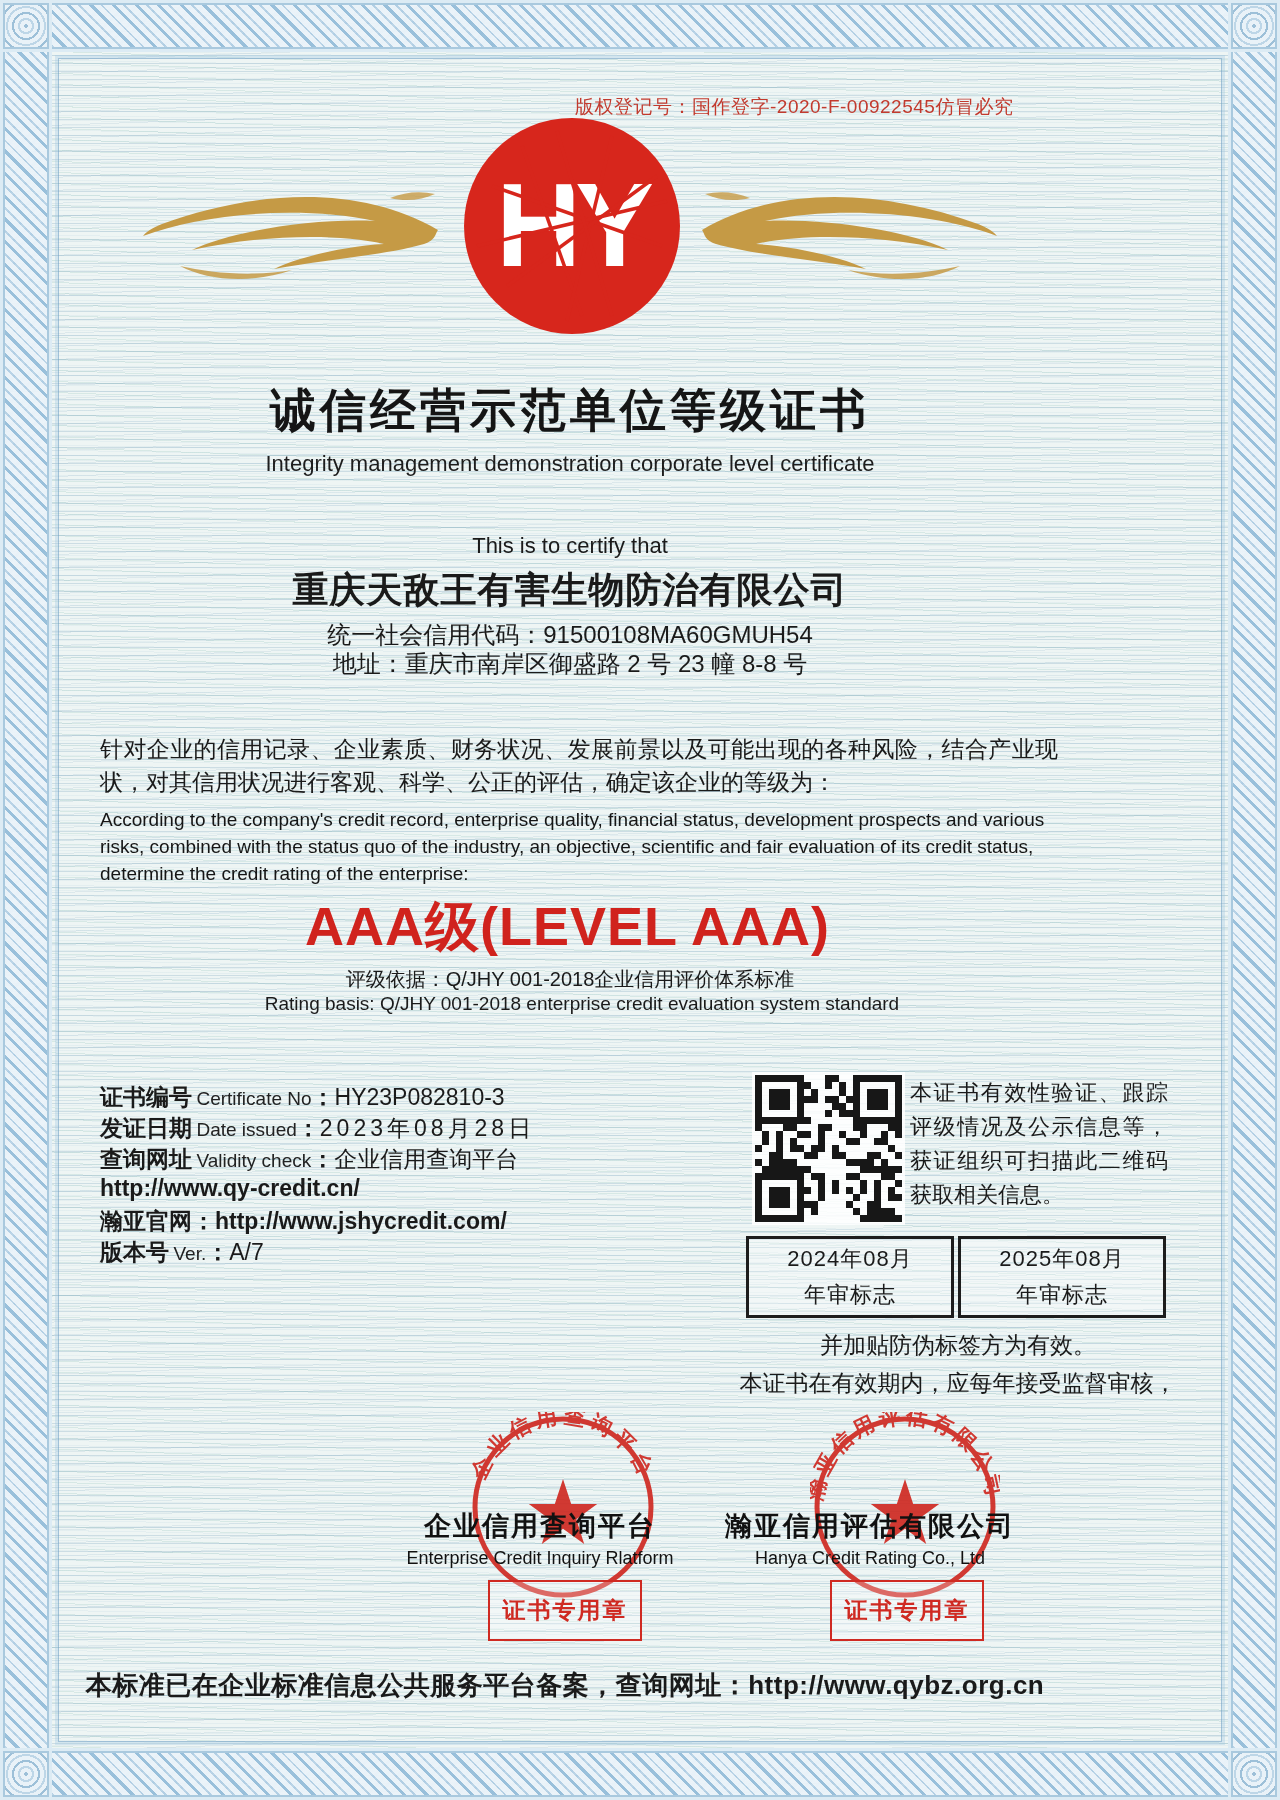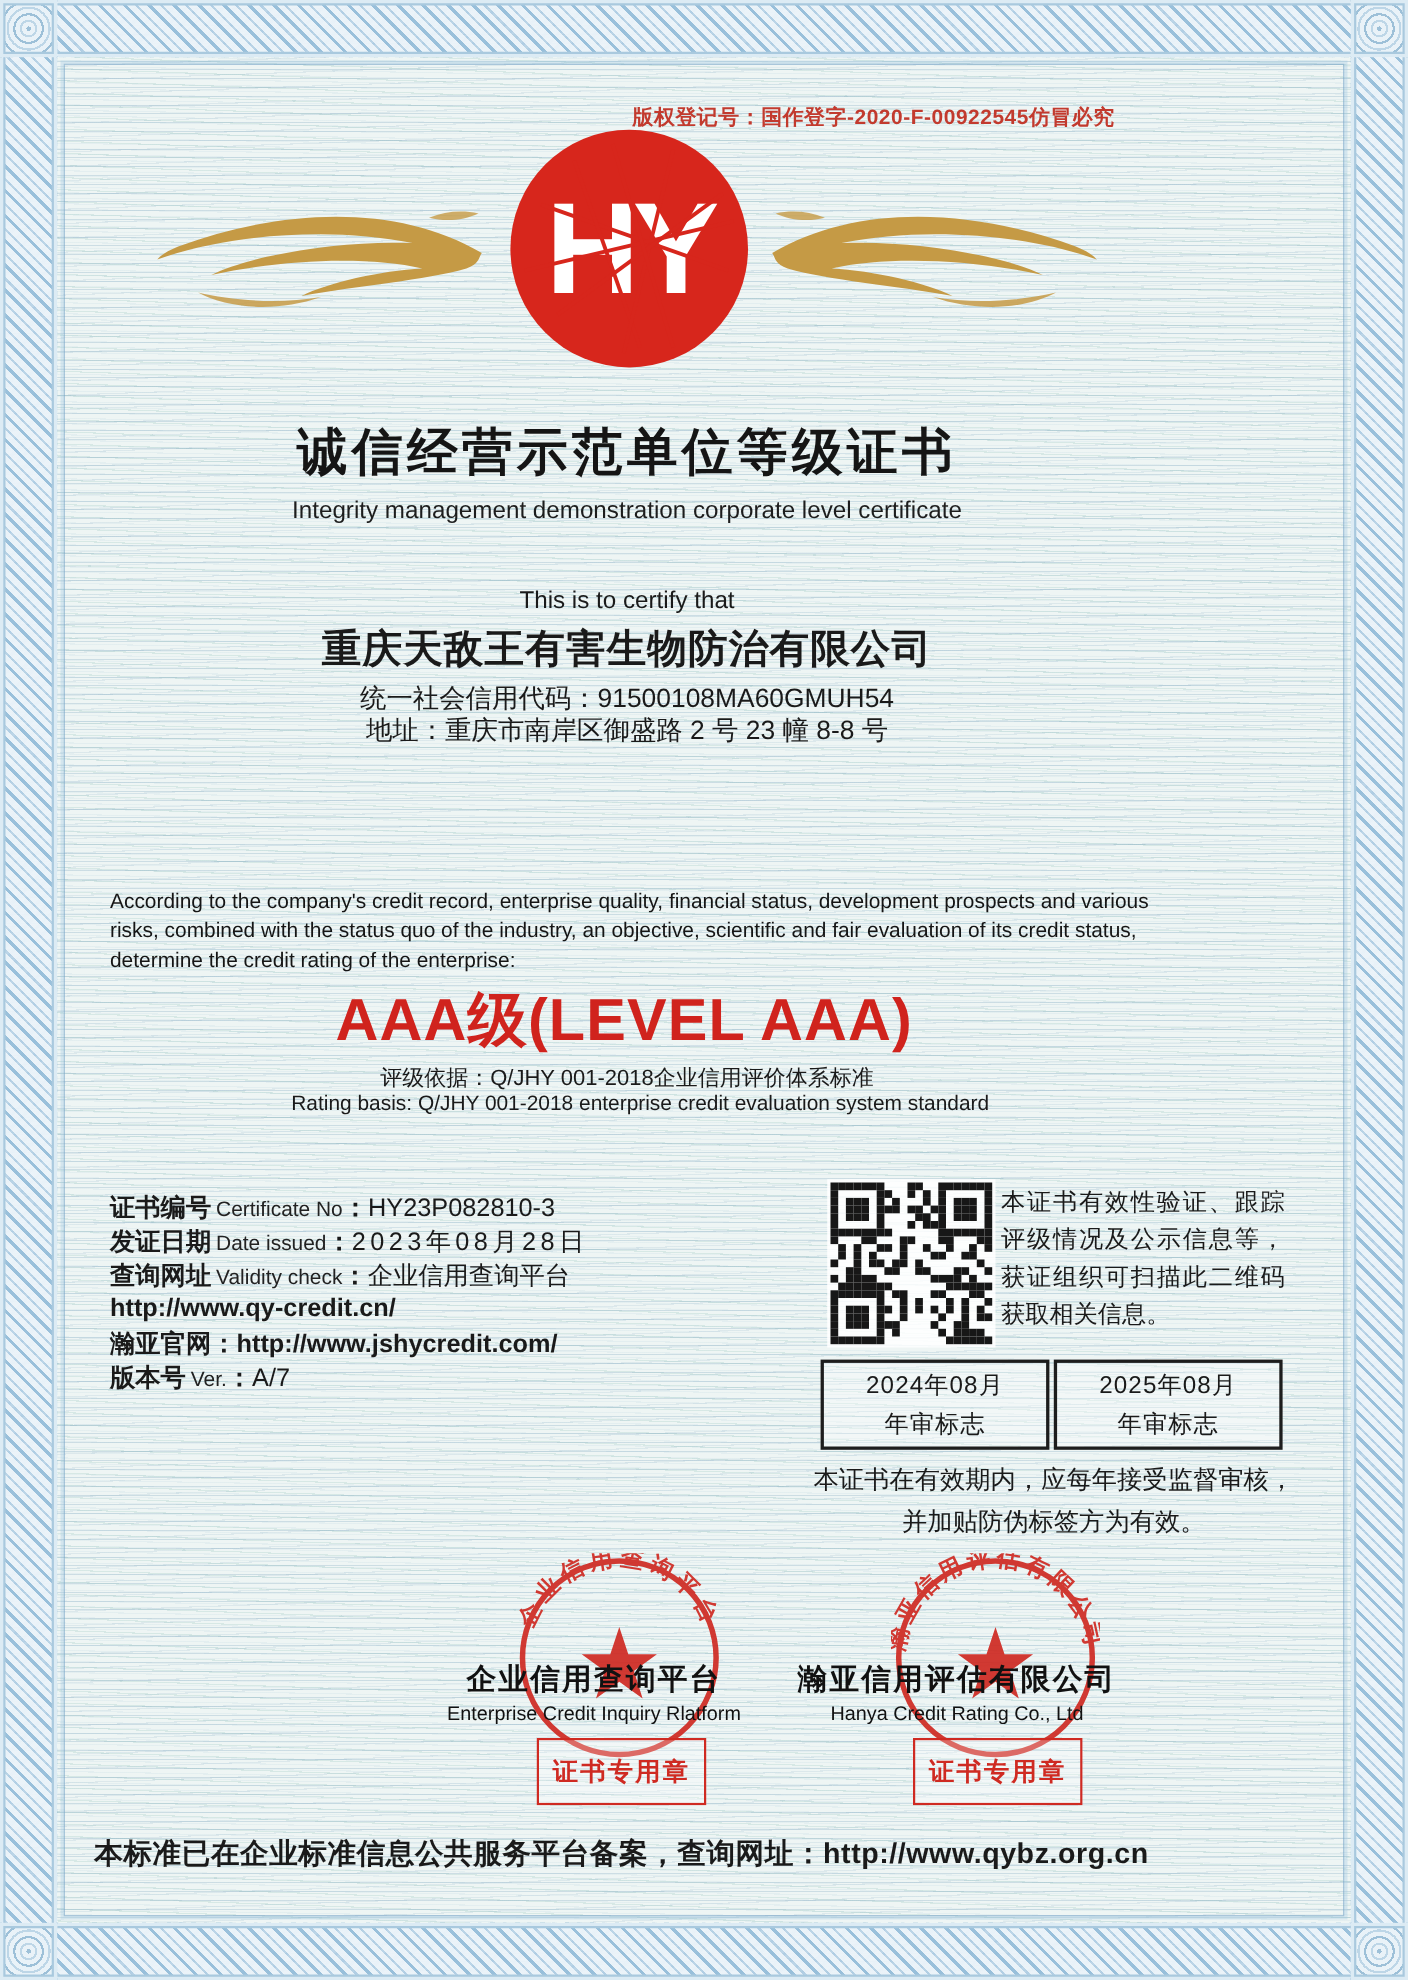--- a/index.html
+++ b/index.html
@@ -30,21 +30,21 @@
   .bcorner{position:absolute;width:52px;height:52px;z-index:6;
     background:
       repeating-radial-gradient(circle at 50% 50%, #9dc0d8 0 2px, #e9f2f8 2px 6px, #bdd6e7 6px 8px, #e9f2f8 8px 12px);
     box-shadow:inset 0 0 0 3px #dcebf4, inset 0 0 0 5px #a9c9de;}
   .c-tl{top:0;left:0;} .c-tr{top:0;right:0;} .c-bl{bottom:0;left:0;} .c-br{bottom:0;right:0;}
   .innerframe{position:absolute;left:58px;top:58px;right:58px;bottom:58px;z-index:4;
     border:1px solid rgba(120,165,200,0.65);box-shadow:0 0 0 3px rgba(160,200,225,0.35);pointer-events:none;}
 
   .abs{position:absolute;}
   .ctr{text-align:center;}
-  .copyright{left:575px;top:94px;font-size:19px;font-weight:700;color:#c23a2e;letter-spacing:0.5px;z-index:7;}
+  .copyright{left:575px;top:94px;font-size:19px;font-weight:400;color:#c23a2e;letter-spacing:0.5px;z-index:7;}
 
   .logo-wrap{left:462px;top:116px;width:220px;height:220px;z-index:7;}
   .flourish{top:178px;width:300px;height:110px;z-index:6;}
   .fl-left{left:140px;} .fl-right{left:700px;transform:scaleX(-1);}
 
   .title-cn{left:60px;top:380px;width:1020px;font-size:46px;font-weight:600;letter-spacing:4px;color:#151515;z-index:7;}
   .title-en{left:60px;top:451px;width:1020px;font-size:22px;font-weight:500;color:#1d1d1d;z-index:7;}
   .certify-cn{left:60px;top:495px;width:1020px;font-size:27px;font-weight:600;letter-spacing:5px;z-index:7;}
   .certify-en{left:60px;top:533px;width:1020px;font-size:22px;font-weight:500;z-index:7;}
   .company-name{left:60px;top:566px;width:1020px;font-size:36px;font-weight:800;letter-spacing:1px;z-index:7;}
@@ -134,20 +134,21 @@
   </svg>
 
   <div class="abs title-cn ctr">诚信经营示范单位等级证书</div>
   <div class="abs title-en ctr">Integrity management demonstration corporate level certificate</div>
   <div class="abs certify-en ctr">This is to certify that</div>
 
   <div class="abs company-name ctr">重庆天敌王有害生物防治有限公司</div>
   <div class="abs credit-line ctr">统一社会信用代码：91500108MA60GMUH54</div>
   <div class="abs address-line ctr">地址：重庆市南岸区御盛路 2 号 23 幢 8-8 号</div>
 
+  <div class="abs para-cn">针对企业的信用记录、企业素质、财务状况、发展前景以及可能出现的各种风险，结合产业现状，对其信用状况进行客观、科学、公正的评估，确定该企业的等级为：</div>
   <div class="abs para-en">According to the company's credit record, enterprise quality, financial status, development prospects and various risks, combined with the status quo of the industry, an objective, scientific and fair evaluation of its credit status, determine the credit rating of the enterprise:</div>
   <div class="abs level ctr">AAA级(LEVEL AAA)</div>
   <div class="abs basis-cn ctr">评级依据：Q/JHY 001-2018企业信用评价体系标准</div>
   <div class="abs basis-en ctr">Rating basis: Q/JHY 001-2018 enterprise credit evaluation system standard</div>
 
   <div class="abs details">
     <div class="dline">
       <span class="lab-cn">证书编号</span>
       <span class="lab-en">Certificate No</span><span class="d-colon">：</span><span class="d-val">HY23P082810-3</span>
     </div>
@@ -618,22 +619,22 @@
 
   <div class="abs rev-box rb-1">
     <div>2024年08月</div>
     <div>年审标志</div>
   </div>
   <div class="abs rev-box rb-2">
     <div>2025年08月</div>
     <div>年审标志</div>
   </div>
   <div class="abs rev-note">
+    <div>并加贴防伪标签方为有效。</div>
     <div>本证书在有效期内，应每年接受监督审核，</div>
-    <div>并加贴防伪标签方为有效。</div>
   </div>
 
   <svg class="abs seal-svg seal-l" viewBox="-95 -95 190 190">
     <circle r="88" fill="none" stroke="#cf2a22" stroke-width="5"></circle>
     <path id="sealArcL" d="M -66,50 A 83,83 0 1,1 66,50" fill="none"></path>
     <text font-size="21" fill="#cf2a22" font-weight="700" letter-spacing="5">
       <textPath href="#sealArcL" startOffset="50%" text-anchor="middle">企业信用查询平台</textPath>
     </text>
     <polygon fill="#cf2a22" points="0,-36 8.2,-11.1 34.2,-11.1 13.3,4.2 21.2,29.1 0,13.8 -21.2,29.1 -13.3,4.2 -34.2,-11.1 -8.2,-11.1" transform="translate(0,8)"></polygon>
   </svg>

